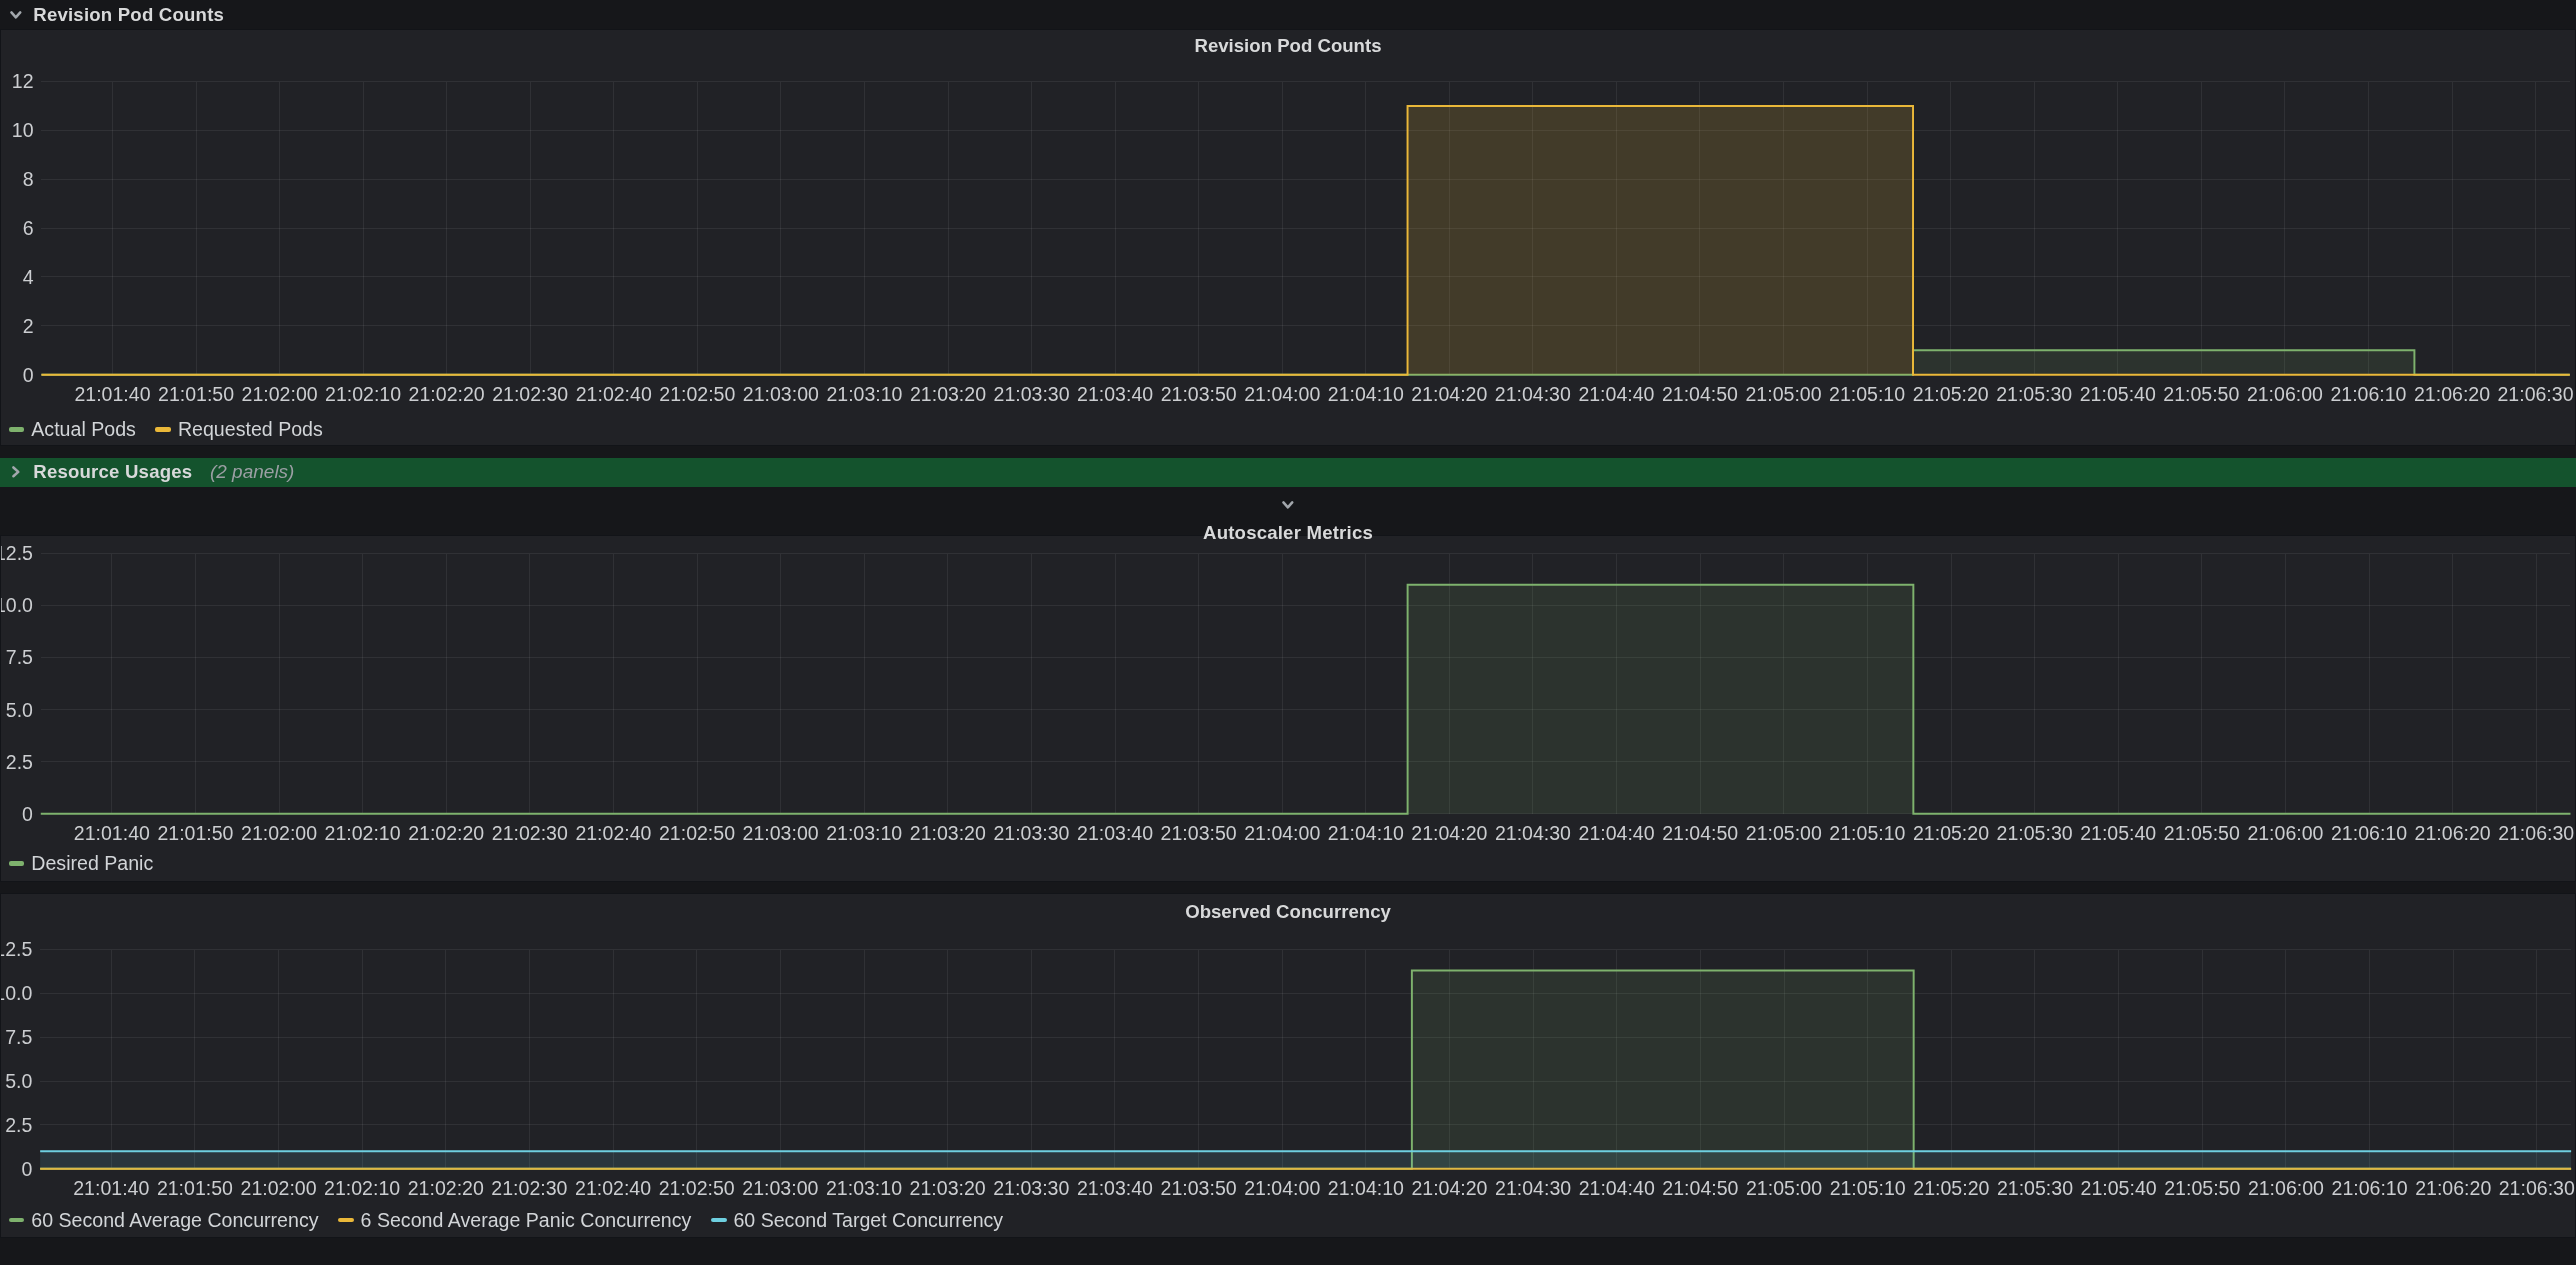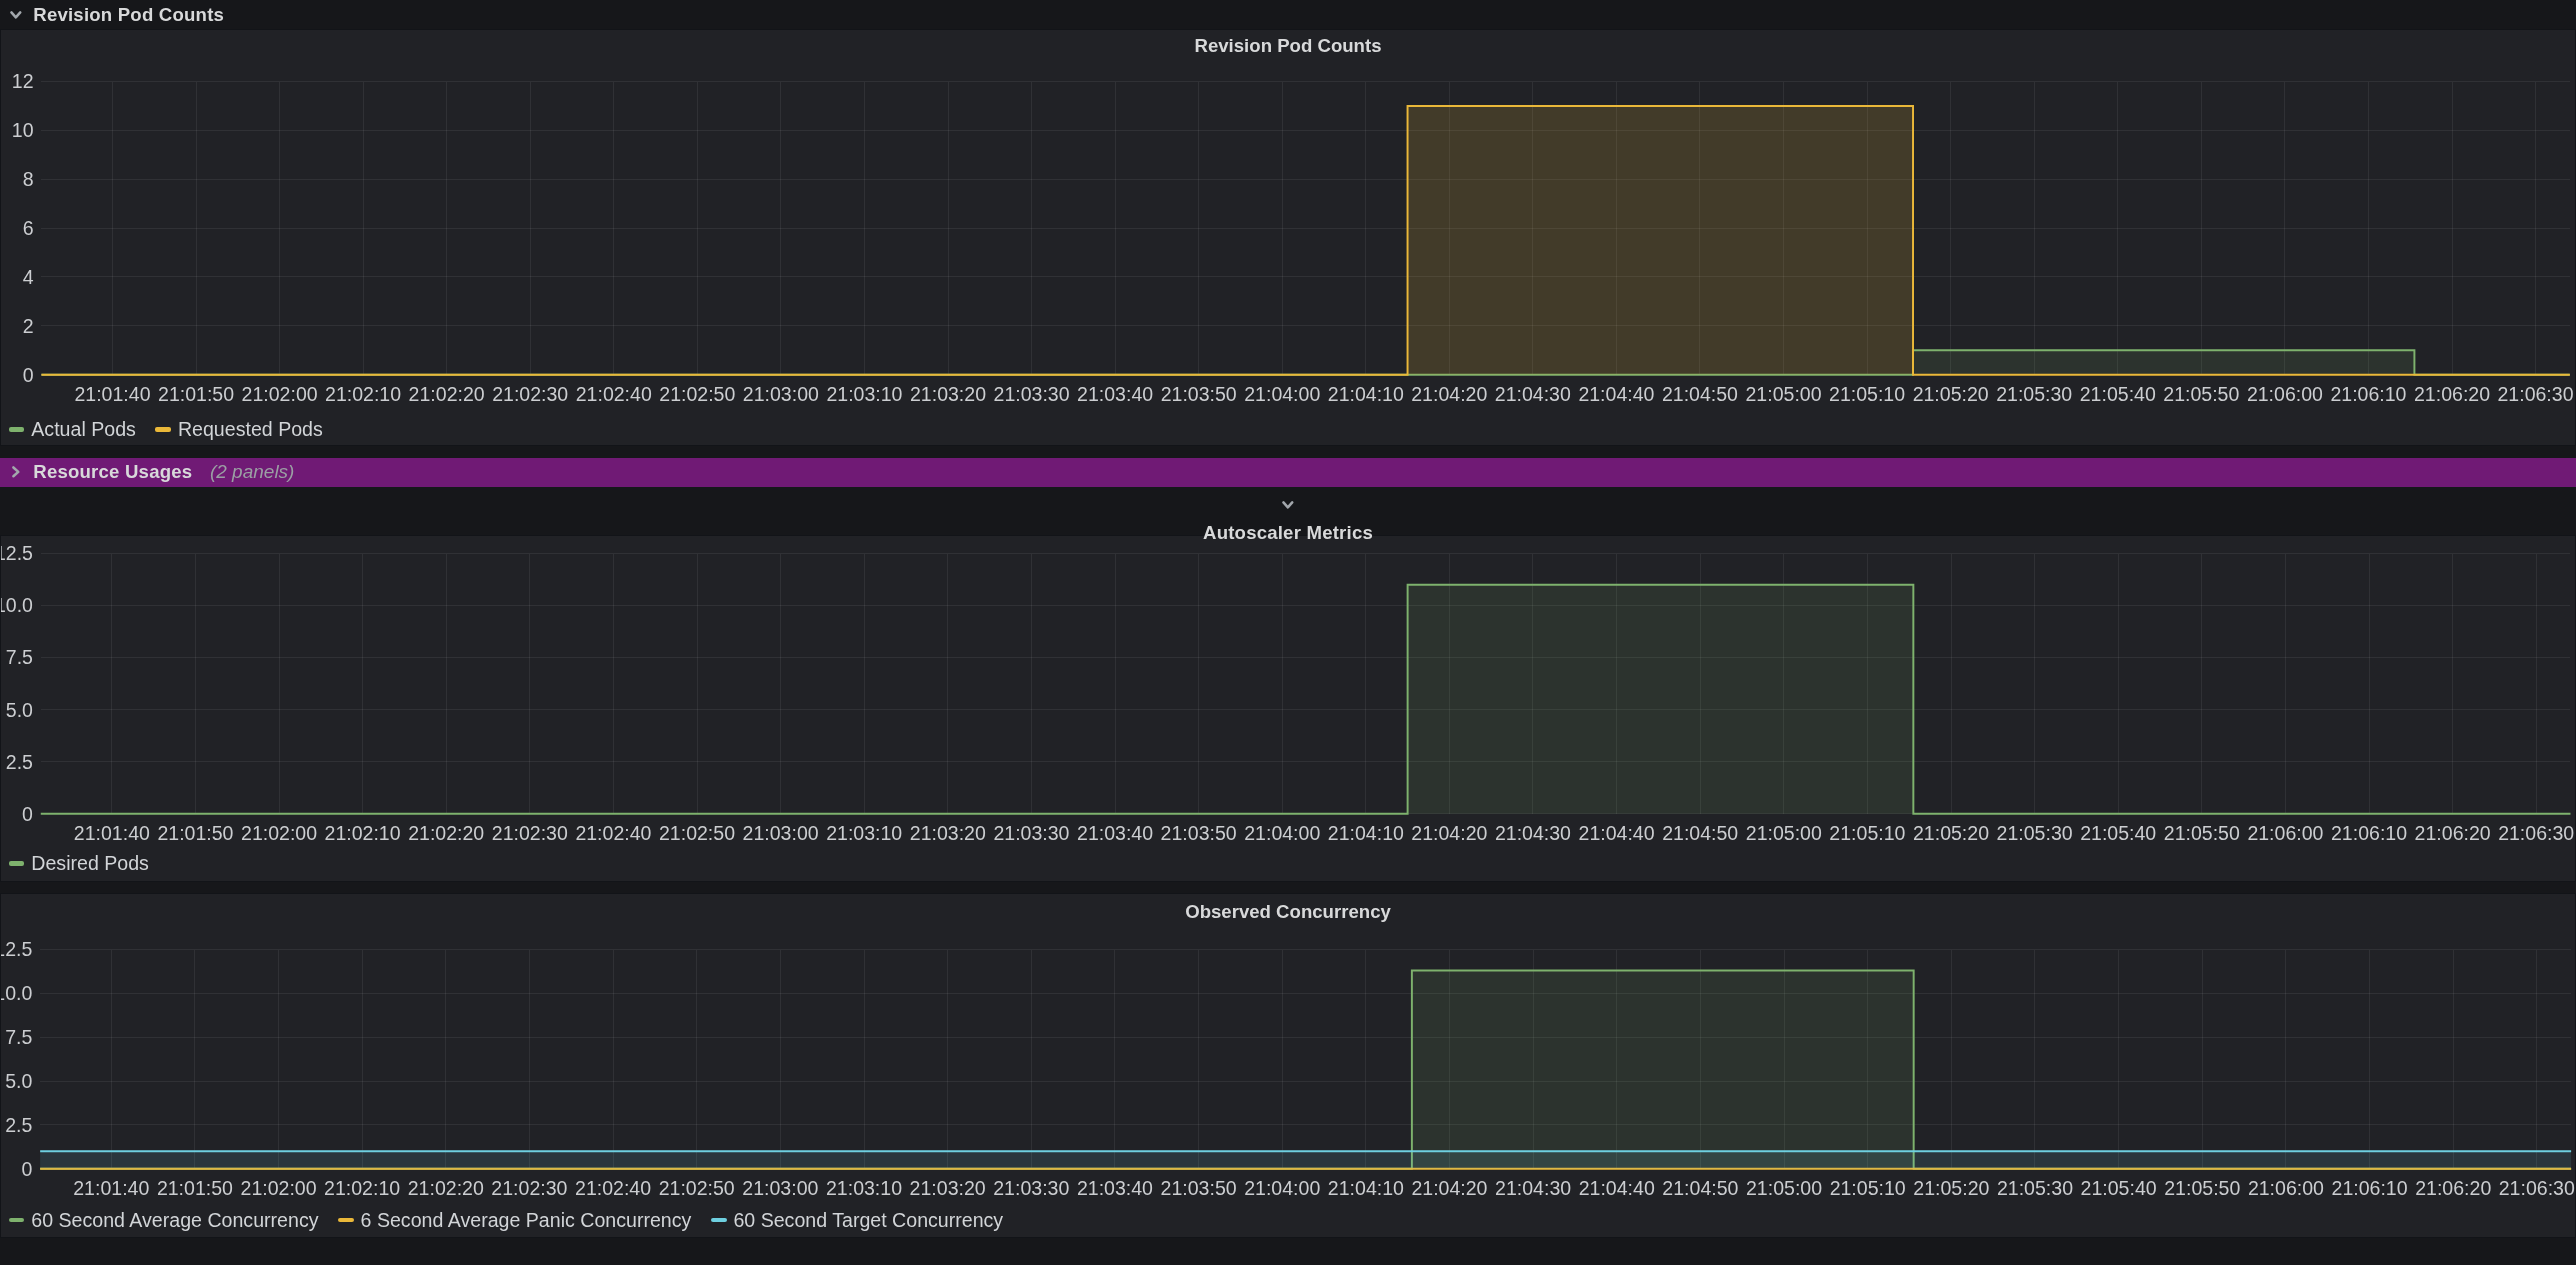--- a/index.html
+++ b/index.html
@@ -10,21 +10,21 @@
     -webkit-font-smoothing:antialiased;
   }
   .dash{width:2576px;height:1265px;}
 
   
   .row-head{
     display:flex;align-items:center;height:29px;
     padding:0 7.8px;gap:9.8px;color:#d8d9da;cursor:pointer;
   }
   .row-head .row-title{font-size:18.6px;font-weight:700;letter-spacing:0.2px;}
-  .row-head.collapsed{background:#701a75;}
+  .row-head.collapsed{background:#14532d;}
   .row-badge{font-size:19px;font-style:italic;color:#9b9fa4;font-weight:400;margin-left:7.8px;}
   .chev{display:flex;align-items:center;}
   .row-autoscaler{height:31px;flex-direction:column;}
 
   
   .panel{
     background:#212226;border:1px solid #121418;box-sizing:border-box;
     width:2576px;
   }
   .p1{margin-bottom:11.7px;padding-bottom:3.9px;}
@@ -275,21 +275,21 @@
           <text x="2250.0" y="311" text-anchor="middle">21:05:50</text>
           <text x="2335.5" y="311" text-anchor="middle">21:06:00</text>
           <text x="2421.0" y="311" text-anchor="middle">21:06:10</text>
           <text x="2506.5" y="311" text-anchor="middle">21:06:20</text>
           <text x="2591.9" y="311" text-anchor="middle">21:06:30</text>
         </g>
       </svg>
     <div class="legend">
         <span class="legend-item">
           <span class="legend-swatch" style="background: rgb(126, 178, 109);"></span>
-          <span>Desired Pods</span>
+          <span>Desired Panic</span>
         </span>
       </div>
   </section>
 
   <section class="panel p3">
     <div class="ptitle">Observed Concurrency</div>
     <svg class="chart" viewBox="0 0 2633 277" width="2576" height="271">
         <g shape-rendering="crispEdges">
           <line x1="112.7" y1="21" x2="112.7" y2="245" stroke="rgba(255,255,255,0.07)" stroke-width="1"></line>
           <line x1="198.2" y1="21" x2="198.2" y2="245" stroke="rgba(255,255,255,0.07)" stroke-width="1"></line>

